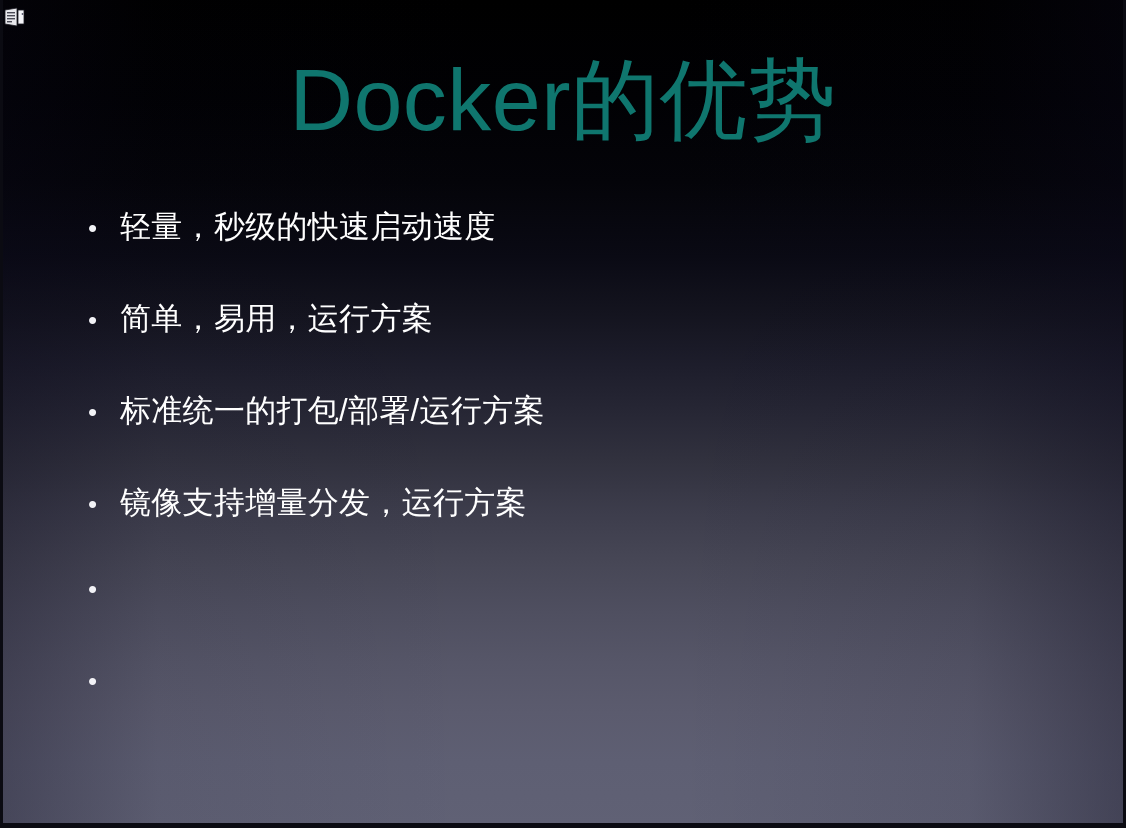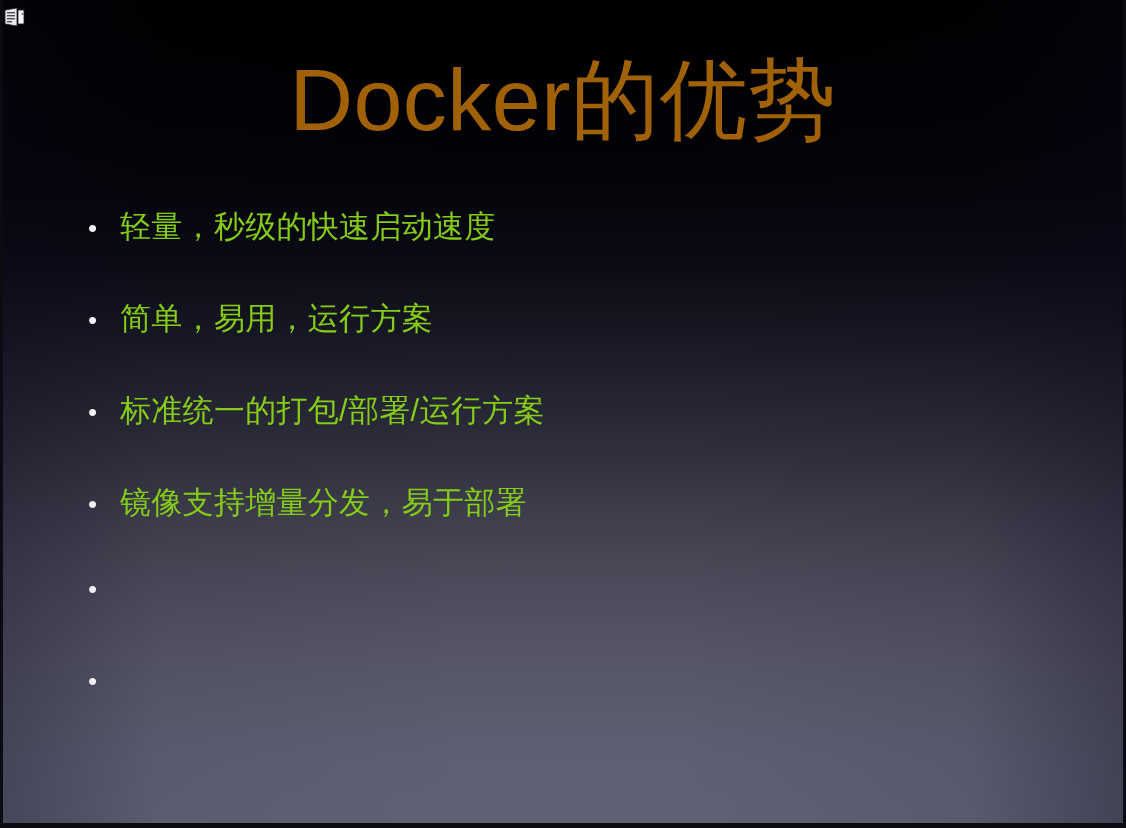--- a/index.html
+++ b/index.html
@@ -81,21 +81,21 @@
     height: 100%;
   }
 
   
   .slide-title {
     position: absolute;
     left: 0;
     top: 52px;
     width: 100%;
     text-align: center;
-    color: #a16207;
+    color: #0f766e;
     font-size: 88px;
     font-weight: 300;
     letter-spacing: 0.5px;
     line-height: 1.08;
     white-space: nowrap;
   }
 
   
   .bullet-list {
     position: absolute;
@@ -111,21 +111,21 @@
   .bullet-marker {
     flex: 0 0 auto;
     width: 32px;
     color: #f2f2f6;
     font-size: 26px;
     line-height: 1;
     text-align: left;
   }
   .bullet-text {
     flex: 1 1 auto;
-    color: #84cc16;
+    color: #ffffff;
     font-size: 31px;
     font-weight: 400;
     line-height: 1.22;
     letter-spacing: 0.3px;
     white-space: nowrap;
   }
 
   
   .corner-icon {
     position: absolute;
@@ -160,21 +160,21 @@
         <span class="bullet-text">简单，易用，运行方案</span>
       </div>
 
       <div class="bullet-row">
         <span class="bullet-marker">•</span>
         <span class="bullet-text">标准统一的打包/部署/运行方案</span>
       </div>
 
       <div class="bullet-row">
         <span class="bullet-marker">•</span>
-        <span class="bullet-text">镜像支持增量分发，易于部署</span>
+        <span class="bullet-text">镜像支持增量分发，运行方案</span>
       </div>
 
       <div class="bullet-row">
         <span class="bullet-marker">•</span>
       </div>
 
       <div class="bullet-row">
         <span class="bullet-marker">•</span>
       </div>
 

